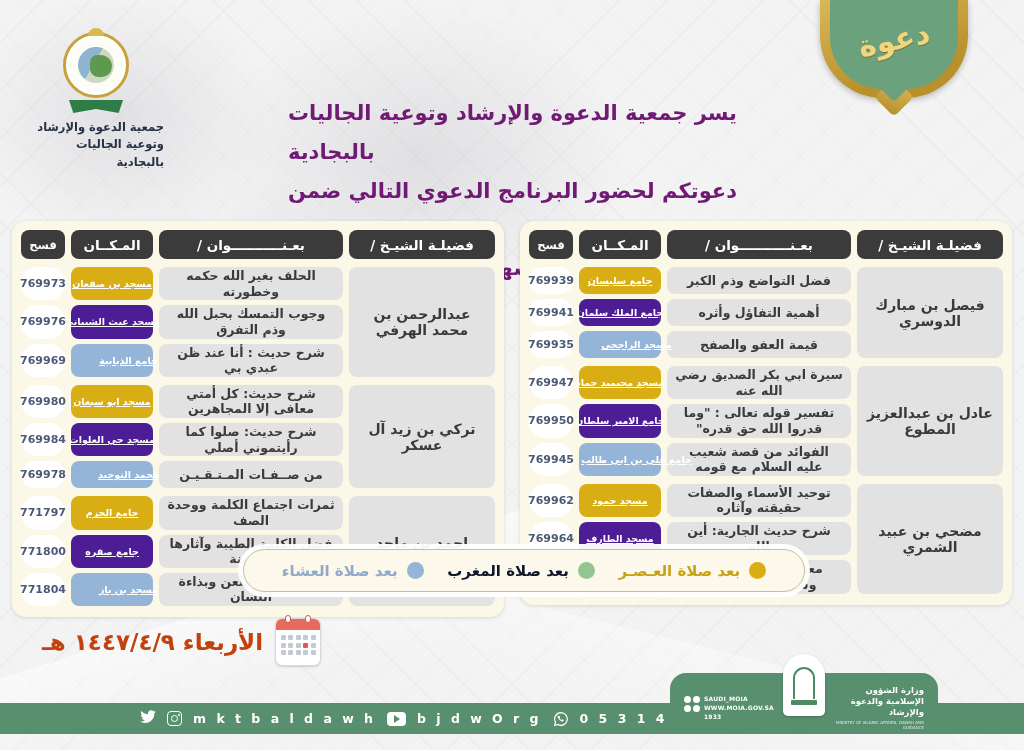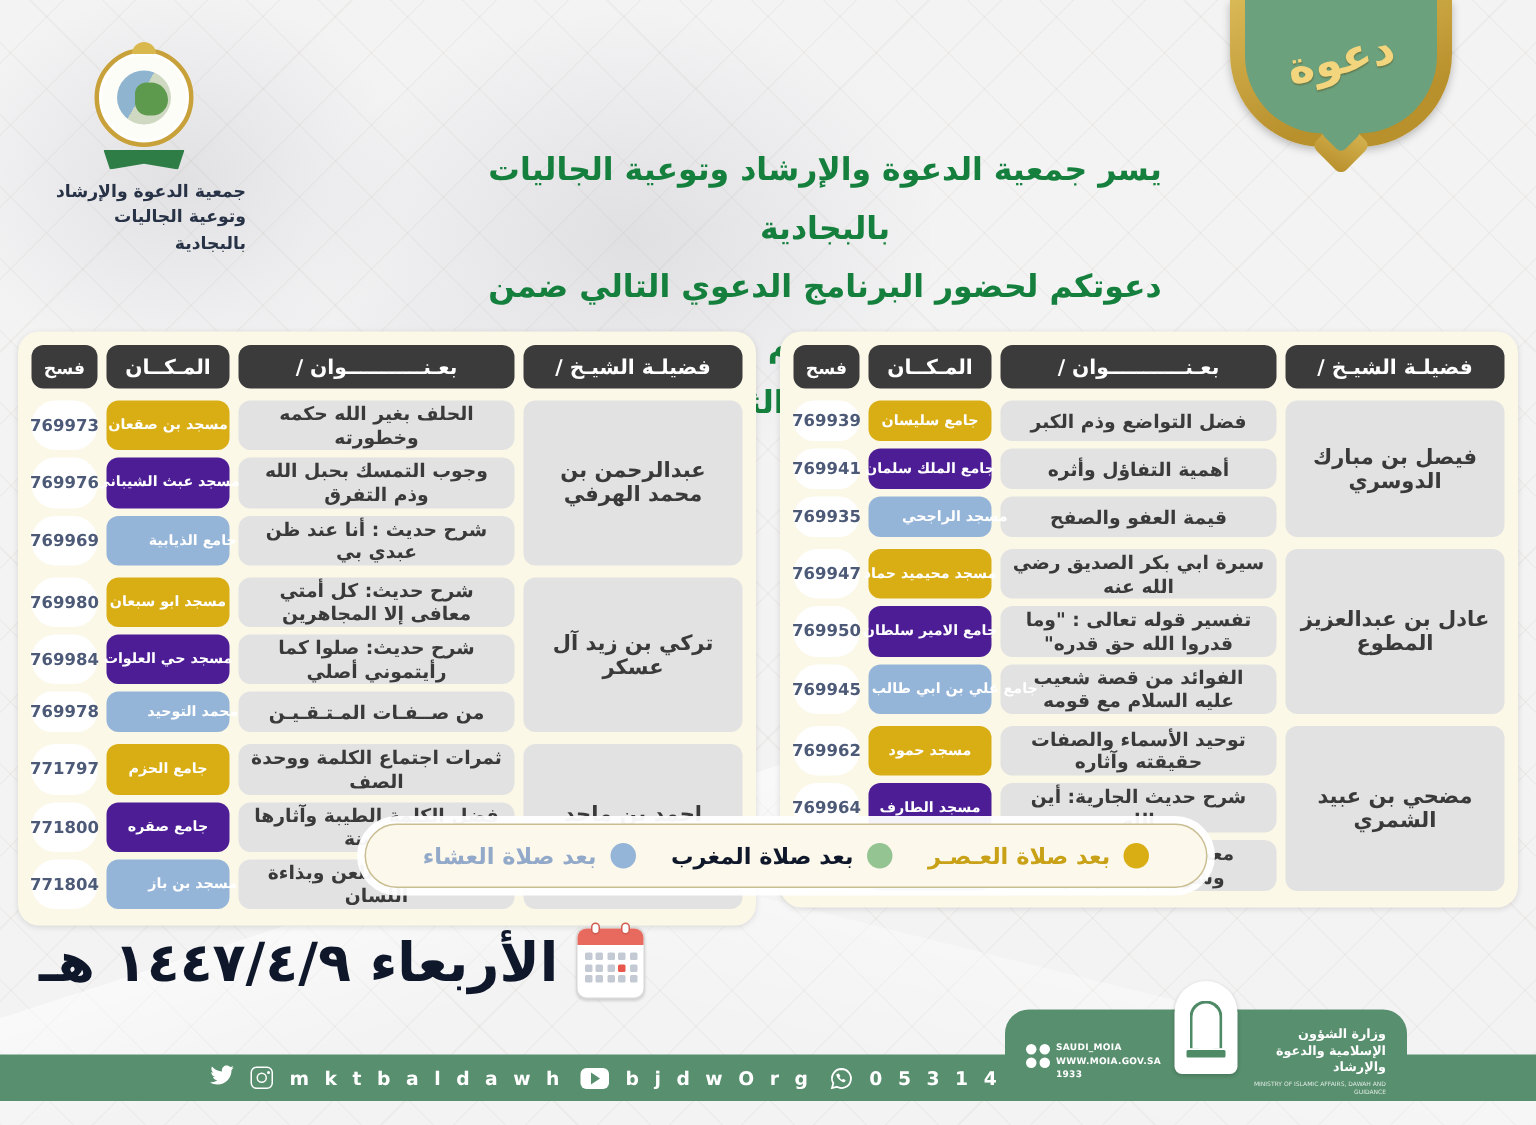--- a/index.html
+++ b/index.html
@@ -30,22 +30,22 @@
   .assoc-globe { position:absolute; left:50%; top:50%; width:36px; height:36px; transform:translate(-50%,-50%);
      border-radius:50%; background:linear-gradient(120deg,#8fb4cf 0 45%, #cfd9c2 45%); overflow:hidden; }
   .assoc-land { position:absolute; left:12px; top:8px; width:22px; height:22px; background:#5e9a4d; border-radius:40% 60% 55% 45%; }
   .assoc-crown { position:absolute; left:50%; top:-7px; width:16px; height:8px; transform:translateX(-50%);
      background:#d9b94e; border-radius:8px 8px 0 0; }
   .assoc-ribbon { width:54px; height:13px; margin:2px auto 0; background:#2f7d46;
      clip-path:polygon(0 0,100% 0,92% 100%,50% 70%,8% 100%); }
   .assoc-name { margin-top:6px; font-size:11.5px; font-weight:bold; color:#273246; line-height:1.5; }
 
   
-  .main-title { position:absolute; left:288px; top:94px; width:524px; text-align:center;
-     font-size:21px; font-weight:bold; color:#15803d; line-height:1.85; direction:rtl; }
+  .main-title { position:absolute; left:288px; top:94px; width:524px; text-align:left;
+     font-size:21px; font-weight:bold; color:#701a75; line-height:1.85; direction:rtl; }
 
   
   .medallion { position:absolute; left:820px; top:0; width:148px; height:98px; z-index:3; }
   .med-outer { position:absolute; inset:0; background:linear-gradient(160deg,#d9b856,#b8902c 70%);
      border-radius:0 0 62px 62px; box-shadow:0 2px 6px rgba(0,0,0,.25); }
   .med-outer::after { content:""; position:absolute; left:50%; bottom:-13px; width:28px; height:28px;
      background:linear-gradient(160deg,#d9b856,#b8902c); transform:translateX(-50%) rotate(45deg); border-radius:5px; }
   .med-inner { position:absolute; left:10px; right:10px; top:0; bottom:9px; background:#6ba17d;
      border-radius:0 0 52px 52px; }
   .med-inner::after { content:""; position:absolute; left:50%; bottom:-9px; width:20px; height:20px;
@@ -57,21 +57,21 @@
   .table-box { position:absolute; top:221px; width:492px; background:#fbf8e8; border-radius:14px;
      padding:9px; box-shadow:0 1px 4px rgba(0,0,0,.12); direction:rtl; }
   .table-box.right { left:520px; } .table-box.left { left:12px; }
   .tgrid { display:grid; grid-template-columns:146px 1fr 82px 44px; gap:5px 6px; margin-bottom:8px; }
   .tgrid:last-child { margin-bottom:2px; }
   .cell { display:flex; align-items:center; justify-content:center; text-align:center; border-radius:8px; min-height:27px; }
   .hcell { background:#3c3b3b; color:#fff; font-weight:bold; font-size:13.5px; min-height:29px; padding:0 6px; }
   .hcell.small { font-size:11.5px; }
   .sheikh { grid-row:1 / span 3; grid-column:1; background:#e2e2e2; color:#3a3a3a; font-weight:bold; font-size:14px; padding:0 6px; }
   .ttl { background:#e2e2e2; color:#3a3a3a; font-weight:bold; font-size:12.5px; padding:1px 8px; line-height:1.25; }
-  .place { color:#fff; font-weight:bold; font-size:9.5px; padding:0 3px; white-space:nowrap; }
+  .place { color:#fff; font-weight:bold; font-size:9.5px; padding:0 3px; white-space:nowrap;text-decoration:underline; }
   .p-asr { background:#d9ae15; } .p-maghrib { background:#4c1d95; } .p-isha { background:#94b4d8;padding-left:36px; }
   .num { background:#ffffff; color:#4d5a77; font-size:11px; font-weight:bold; direction:ltr; border-radius:16px; }
 
   
   .legend { position:absolute; left:243px; top:549px; width:562px; height:43px; background:#fcf9ec;
      border:1px solid #c9bd92; border-radius:22px; box-shadow:0 0 0 5px rgba(255,255,255,.95);
      display:flex; direction:rtl; align-items:center; justify-content:space-around; padding:0 26px; z-index:4; }
   .leg-item { display:flex; align-items:center; gap:9px; font-weight:bold; font-size:15px; }
   .leg-dot { width:17px; height:17px; border-radius:50%; }
   .leg-asr { color:#c9a117; } .leg-asr .leg-dot { background:#d9ae15; }
@@ -80,21 +80,21 @@
 
   
   .date-row { position:absolute; left:26px; top:618px; display:flex; direction:rtl; align-items:center; gap:12px; }
   .cal { position:relative; width:46px; height:48px; background:#fff; border:1px solid #d8d8d8; border-radius:7px; box-shadow:0 1px 2px rgba(0,0,0,.15); }
   .cal-top { height:11px; background:#e86a5e; border-radius:6px 6px 0 0; }
   .cal-ring { position:absolute; top:-4px; width:6px; height:8px; background:#fff; border:1.5px solid #d05c50; border-radius:3px; }
   .cal-ring.r1 { left:9px; } .cal-ring.r2 { right:9px; }
   .cal-grid { display:grid; grid-template-columns:repeat(5,5px); gap:2.5px; justify-content:center; margin-top:5px; }
   .cal-grid i { width:5px; height:5px; background:#c4cad3; border-radius:1px; }
   .cal-grid i.red { background:#e8574b; }
-  .date-text { font-size:36px; font-weight:bold; color:#0f172a; white-space:nowrap; }
+  .date-text { font-size:23px; font-weight:bold; color:#c2410c; white-space:nowrap;margin-left:16px; }
 
   
   .footer-bar { position:absolute; left:0; top:703px; width:1024px; height:31px; background:#588f6e; z-index:1; }
   .socials { position:absolute; left:140px; top:703px; height:31px; display:flex; align-items:center; gap:11px; color:#fff; z-index:2; }
   .handle { font-size:12.5px; font-weight:bold; letter-spacing:3px; }
   .icon-ig { position:relative; width:15px; height:15px; border:1.6px solid #fff; border-radius:4px; }
   .icon-ig::before { content:""; position:absolute; left:3px; top:3px; width:5px; height:5px; border:1.5px solid #fff; border-radius:50%; }
   .icon-ig::after { content:""; position:absolute; right:1.5px; top:1.5px; width:2px; height:2px; background:#fff; border-radius:50%; }
   .icon-yt { width:19px; height:14px; background:#fff; border-radius:4px; display:flex; align-items:center; justify-content:center; }
   .icon-yt::after { content:""; border-left:6px solid #588f6e; border-top:4px solid transparent; border-bottom:4px solid transparent; margin-left:1px; }

